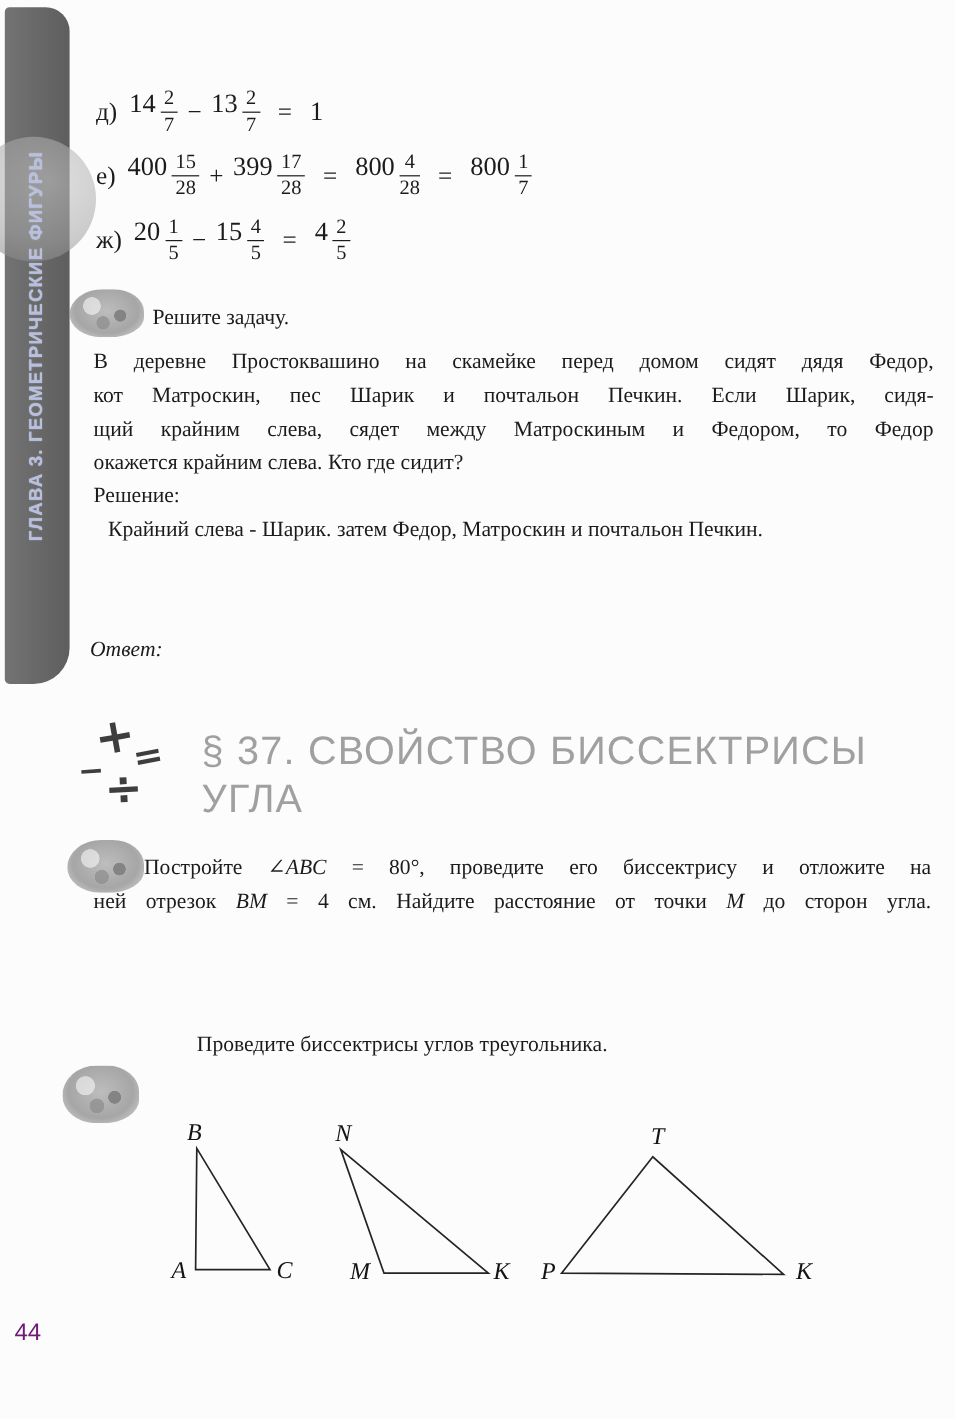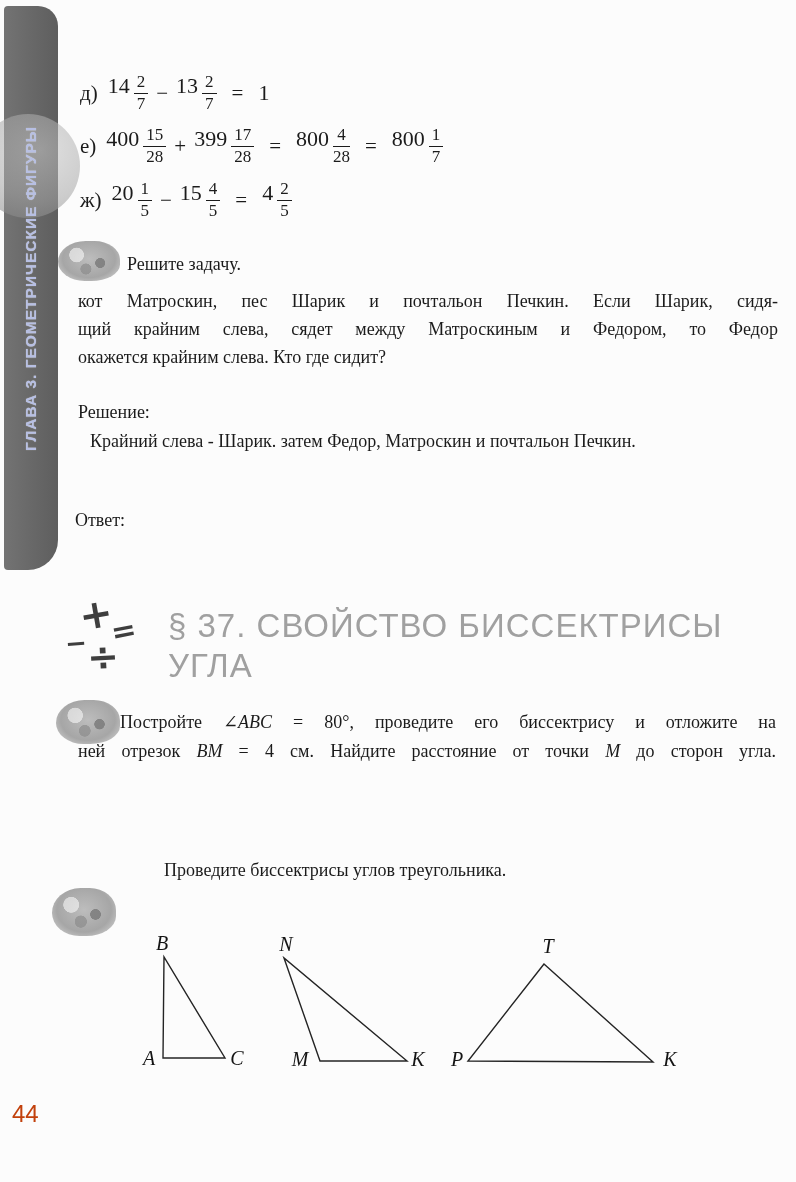--- a/index.html
+++ b/index.html
@@ -80,21 +80,21 @@
   .triangles-svg{position:absolute;left:0;top:0;width:796px;height:1182px;pointer-events:none;}
   .triangles-svg polygon{fill:none;stroke:#242424;stroke-width:1.4;stroke-linejoin:miter;}
   .triangles-svg text{
     font-family:"Liberation Serif","DejaVu Serif",serif;
     font-style:italic;font-size:20px;fill:#141414;text-anchor:middle;
   }
   
   .page-number{
     position:absolute;left:12px;top:1100px;
     font-family:"Liberation Sans","DejaVu Sans",sans-serif;
-    font-size:24px;color:#c2410c;
+    font-size:20px;color:#701a75;
   }
 </style>
 </head>
 <body>
 
 <div class="page">
 
   <div class="sidebar">
     <div class="sidebar-circle"></div>
     <div class="sidebar-label">ГЛАВА 3. ГЕОМЕТРИЧЕСКИЕ ФИГУРЫ</div>
@@ -180,28 +180,29 @@
             <span class="den">5</span>
           </span>
         </span>
       </div>
     </div>
 
   <div class="blob" style="left:58px;top:241px;width:62px;height:40px;"></div>
   <div class="txt" style="left:127px;top:250px;">Решите задачу.</div>
 
   <div id="task1-para" class="txt para" style="left:78px;top:287px;">
+      <div class="para-line jfy">В деревне Простоквашино на скамейке перед домом сидят дядя Федор,</div>
       <div class="para-line jfy">кот Матроскин, пес Шарик и почтальон Печкин. Если Шарик, сидя-</div>
       <div class="para-line jfy">щий крайним слева, сядет между Матроскиным и Федором, то Федор</div>
       <div class="para-line">окажется крайним слева. Кто где сидит?</div>
     </div>
 
   <div class="txt" style="left:78px;top:398px;">Решение:</div>
   <div class="txt" style="left:90px;top:427px;">Крайний слева - Шарик. затем Федор, Матроскин и почтальон Печкин.</div>
-  <div class="txt" style="left:75px;top:506px;">Ответ:</div>
+  <div class="txt" style="left:75px;top:527px;font-style:italic;">Ответ:</div>
 
   <div class="math-icon">
     <span class="glyph-minus">−</span>
     <span class="glyph-plus">+</span>
     <span class="glyph-equals">=</span>
     <span class="glyph-divide">÷</span>
   </div>
   <div class="section-title">
     <div>§ 37. СВОЙСТВО БИССЕКТРИСЫ</div>
     <div>УГЛА</div>

